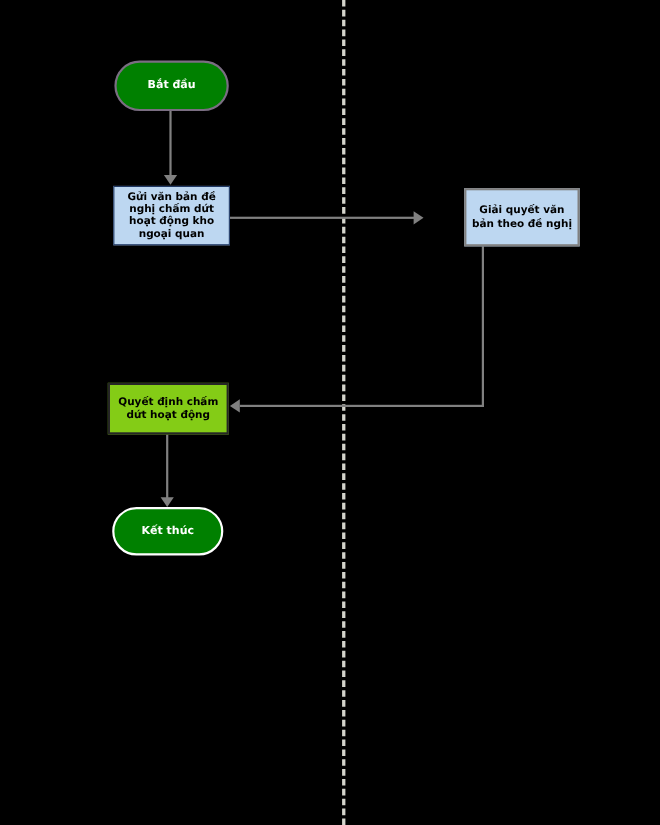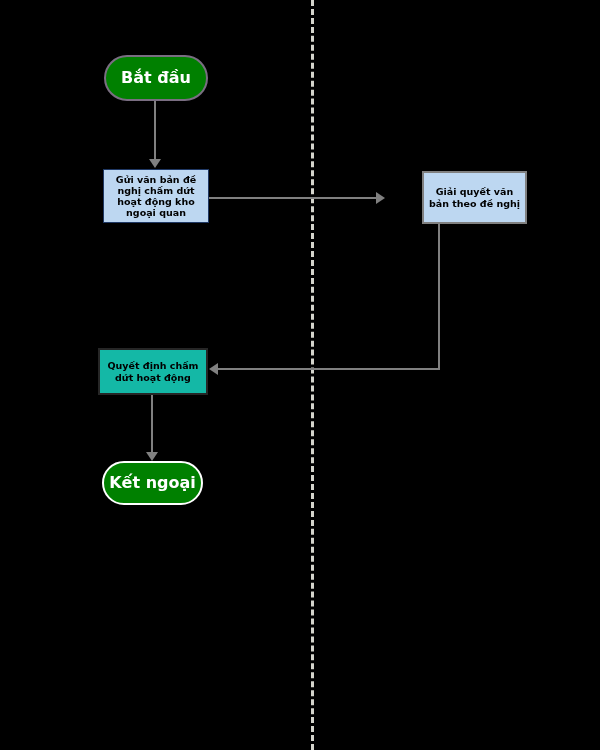--- a/index.html
+++ b/index.html
@@ -34,21 +34,21 @@
   .node-text {
     display: block;
     width: 100%;
     padding: 0 3px;
     box-sizing: border-box;
     white-space: pre-line;
   }
   .terminator {
     border-radius: 24px;
     color: #ffffff;
-    font-size: 16px;
+    font-size: 10px;
     font-weight: bold;
   }
   .start-node {
     left: 104px;
     top: 55px;
     width: 104px;
     height: 46px;
     background: #008000;
     border: 2px solid #7a6e82;
   }
@@ -80,21 +80,21 @@
     height: 53px;
     background: #bdd7f1;
     border: 2px solid #808080;
     margin-left: 36px;
   }
   .process-yellow {
     left: 98px;
     top: 348px;
     width: 110px;
     height: 47px;
-    background: #14b8a6;
+    background: #84cc16;
     border: 2px solid #262626;
   }
   .conn {
     position: absolute;
     background: #808080;
   }
   .conn-v { width: 2px; }
   .conn-h { height: 2px; }
   .arrowhead {
     position: absolute;
@@ -147,16 +147,16 @@
 
   <div class="node process process-blue-secondary">
     <span class="node-text">Giải quyết văn bản theo đề nghị</span>
   </div>
 
   <div class="node process process-yellow">
     <span class="node-text">Quyết định chấm dứt hoạt động</span>
   </div>
 
   <div class="node terminator end-node">
-    <span class="node-text">Kết ngoại</span>
+    <span class="node-text">Kết thúc</span>
   </div>
 
 </div>
 
 </body></html>

